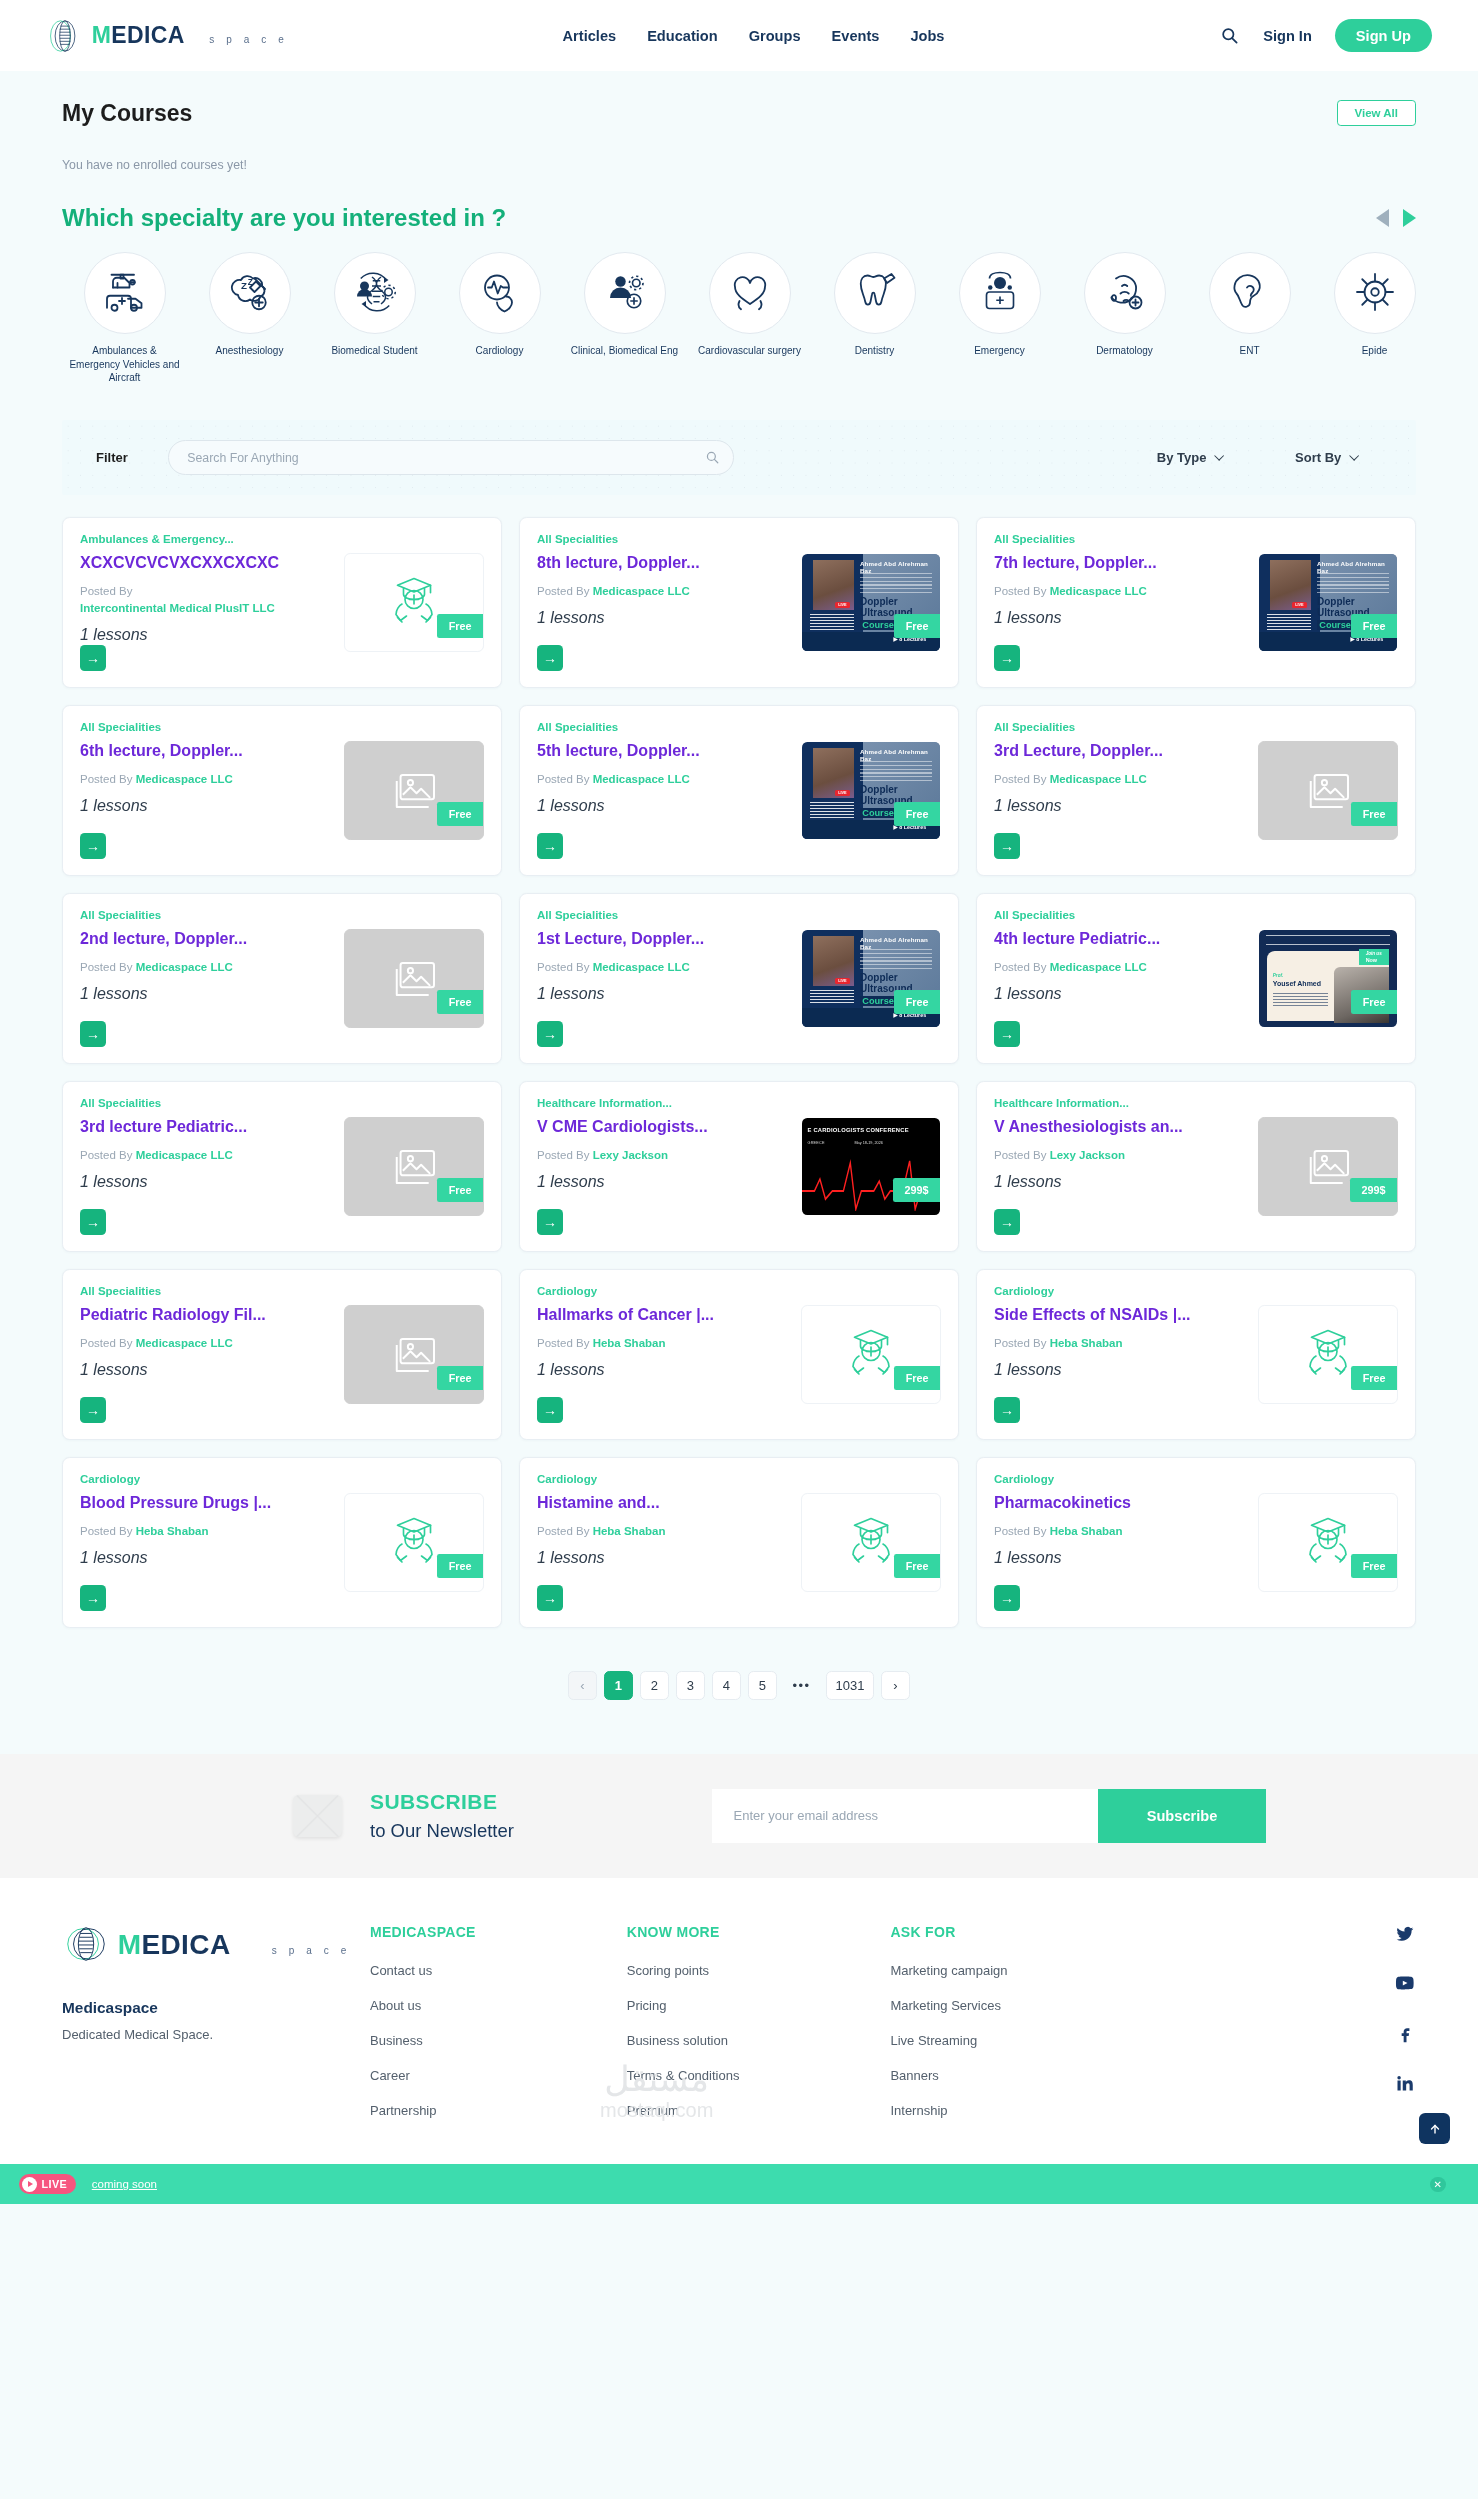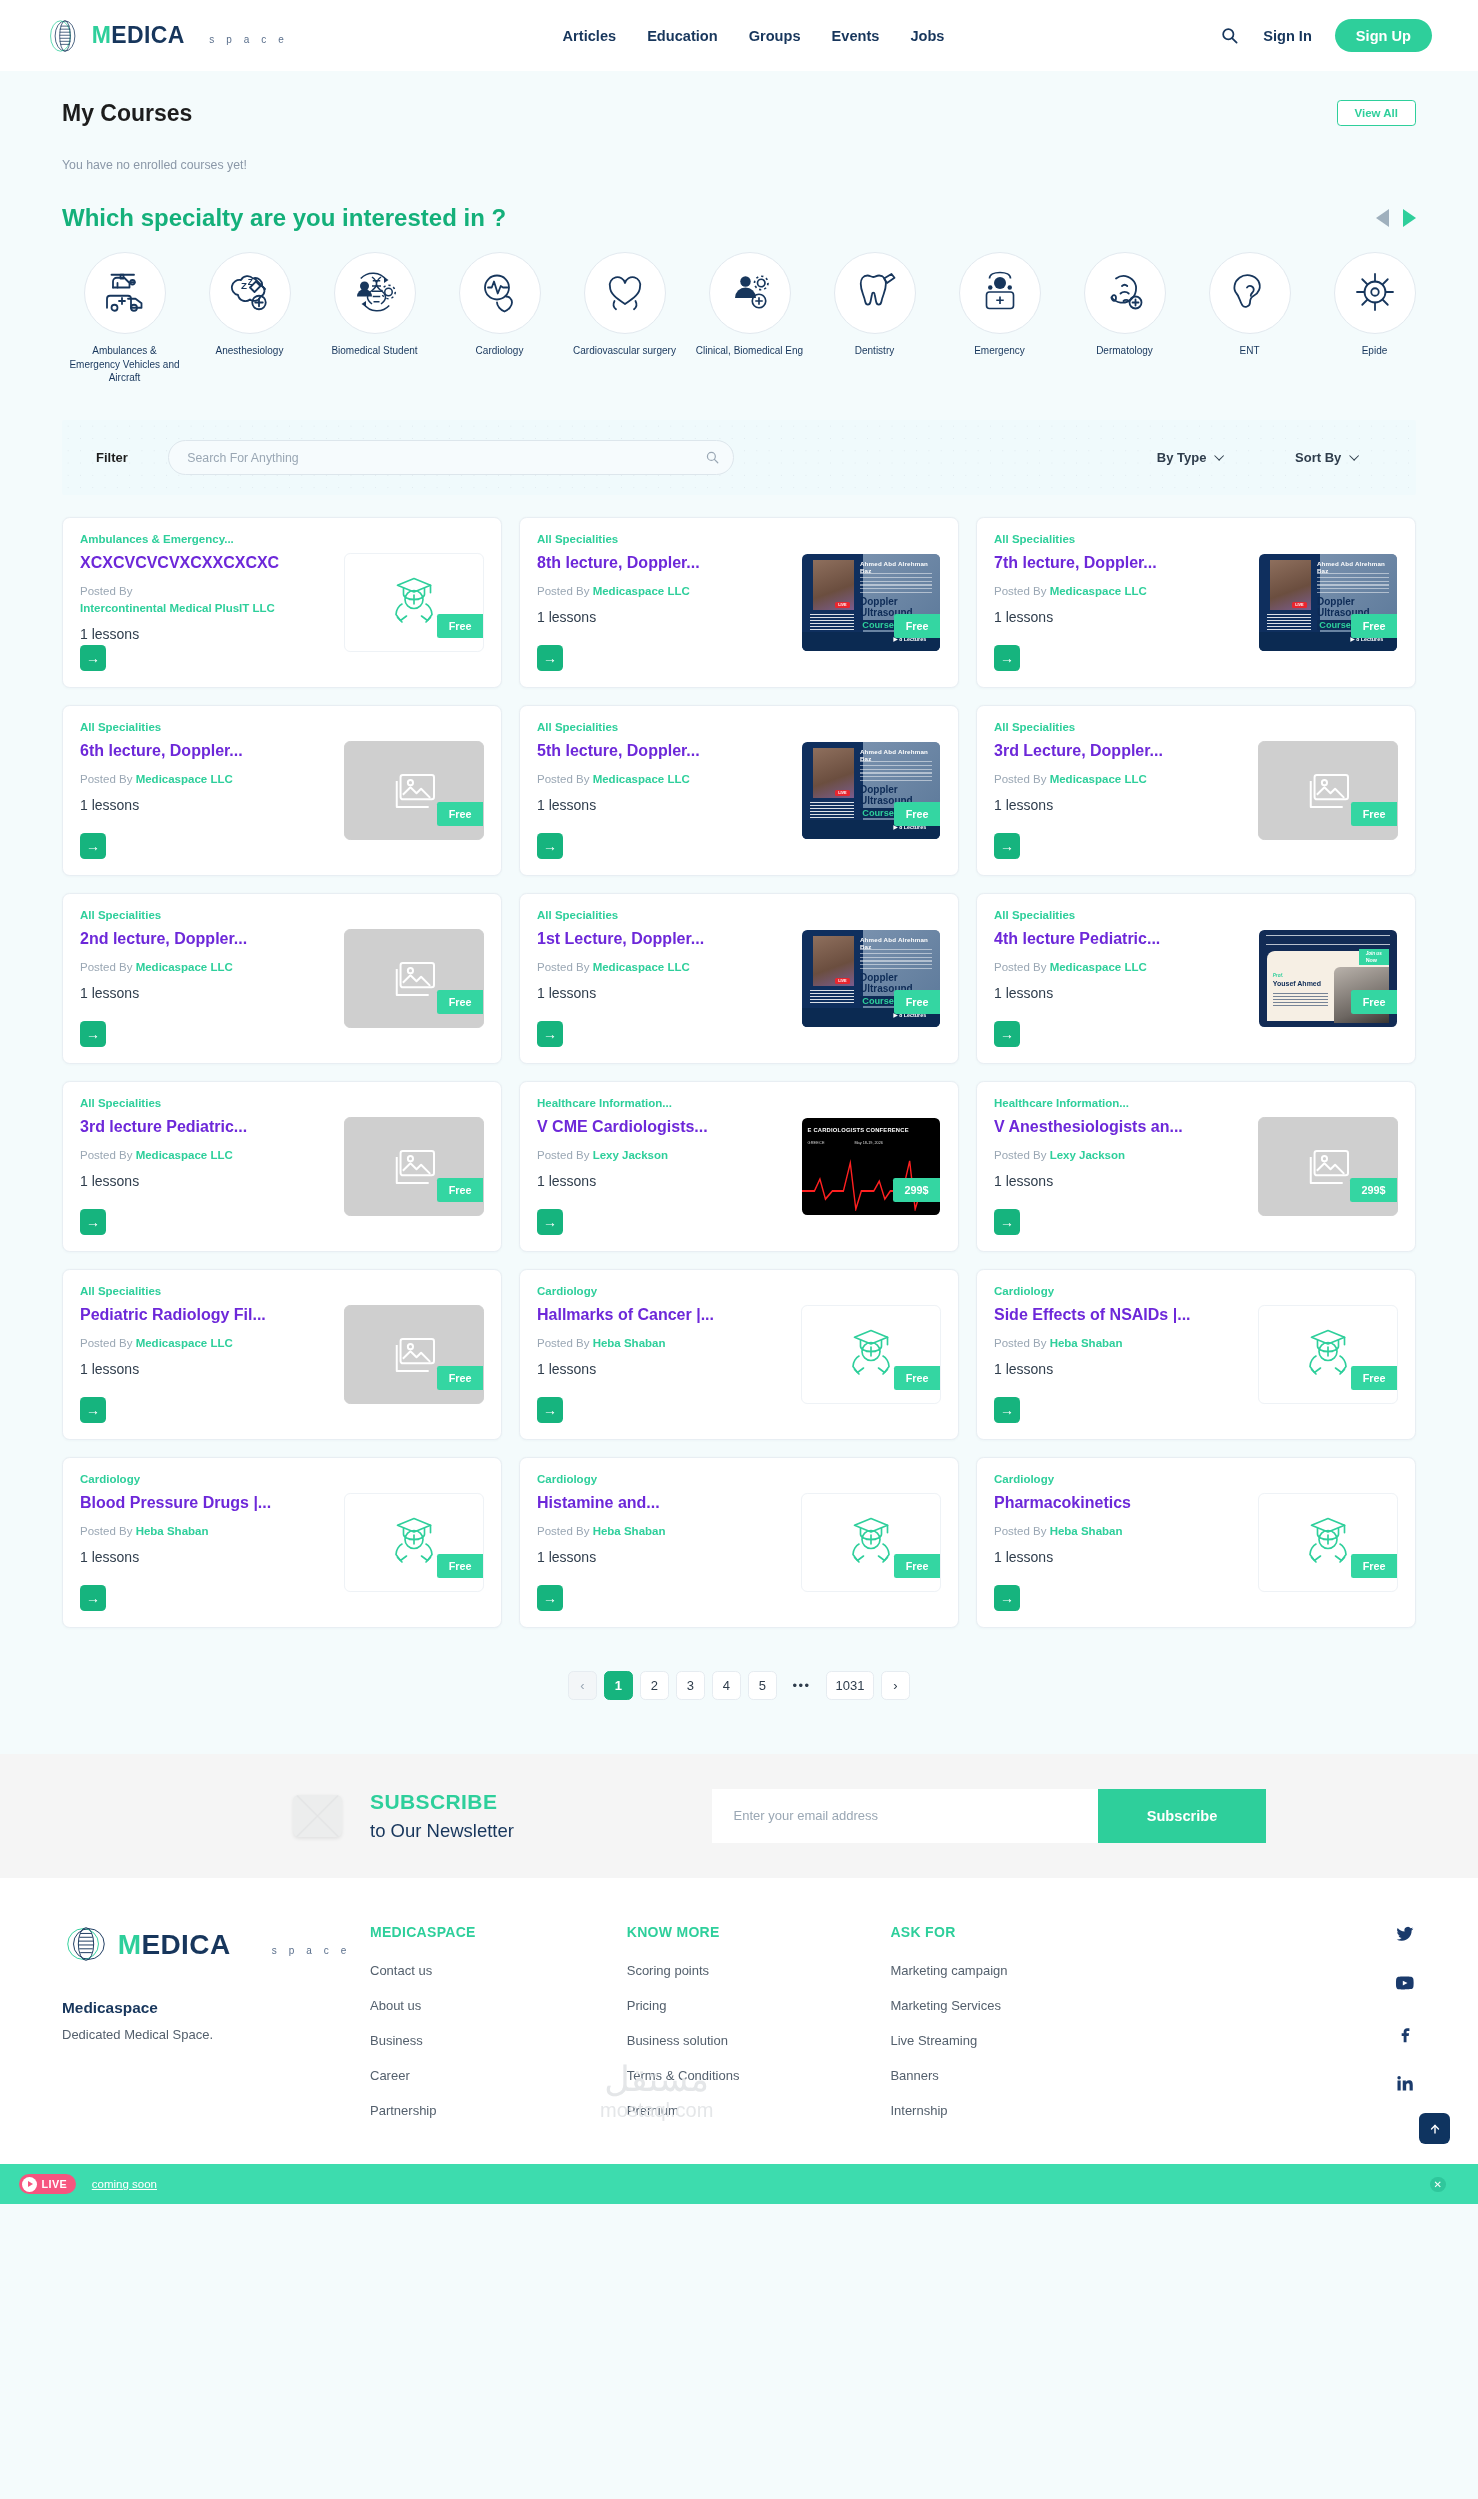--- a/index.html
+++ b/index.html
@@ -133,21 +133,21 @@
   }
   .card-left { flex: 1 1 auto; min-width: 0; display:flex; flex-direction:column; }
   .card-spec { font-size: 11.5px; font-weight: 700; color: #2ecf9b; white-space: nowrap; overflow:hidden; text-overflow: ellipsis;}
   .card-title {
     font-size: 16px; font-weight: 700; color: #6d28d9; margin-top: 8px;
     white-space: nowrap; overflow: hidden; text-overflow: ellipsis; line-height: 1.25;
   }
   .card-by { font-size: 11.5px; color: #9aa7b4; margin-top: 10px; line-height: 1.5; }
   .card-by .who { color: #2ecf9b; font-weight: 700; }
   .card-by.stacked .who { display: block; }
-  .card-lessons { font-size: 14px; color: #2f3d4c; margin-top: 8.5px; }
+  .card-lessons { font-size: 16px; color: #2f3d4c; margin-top: 8.5px; font-style: italic; }
   .card-go {
     margin-top: auto; width: 26px; height: 26px; border-radius: 4.6px;
     background: #16b47e; color: #fff; display:flex; align-items:center; justify-content:center;
     cursor: pointer; font-size: 14px; line-height: 1;
   }
   .card-thumb {
     position: relative; flex: 0 0 140px; width: 140px; height: 99px;
     border-radius: 6.2px; overflow: hidden; align-self: center;
     border: 0.8px solid #eef2f6; background: #fff;
     display:flex; align-items:center; justify-content:center;
@@ -394,39 +394,39 @@
        <span><svg width="48" height="48" viewBox="0 0 64 64" fill="none" stroke="#17365c" stroke-width="2.4" stroke-linejoin="round" stroke-linecap="round">
       <circle cx="28" cy="26" r="16"></circle>
                 <path d="M16 26h5l3-8 5 16 4-10 3 2h6"></path>
       <path d="M40 38c4 0 8 3 8 8s-5 10-10 12c-5-2-10-7-10-12"></path>
               </svg></span>
      </div>
      <div class="spec-label">Cardiology</div>
         </div>
         <div class="spec-item">
           <div class="spec-circle">
-       <span><svg width="48" height="48" viewBox="0 0 64 64" fill="none" stroke="#17365c" stroke-width="2.4" stroke-linejoin="round" stroke-linecap="round">
-      <path d="M32 48C20 40 12 34 12 25a9 9 0 0 1 20-5 9 9 0 0 1 20 5c0 9-8 15-20 23z"></path>
-      <path d="M18 44c-2 4-2 8 2 11M46 44c2 4 2 8-2 11"></path>
-              </svg></span>
-     </div>
-     <div class="spec-label">Cardiovascular surgery</div>
-        </div>
-        <div class="spec-item">
-          <div class="spec-circle">
        <span><svg width="48" height="48" viewBox="0 0 64 64" fill="#17365c" stroke="#17365c" stroke-width="2.2">
       <circle cx="26" cy="18" r="7" stroke="none"></circle>
                 <path d="M12 40a14 14 0 0 1 28 0z" stroke="none"></path>
       <circle cx="47" cy="20" r="5" fill="none"></circle>
                 <circle cx="47" cy="20" r="9" fill="none" stroke-dasharray="3 4"></circle>
       <circle cx="44" cy="44" r="9" fill="none"></circle>
                 <path d="M44 39v10M39 44h10" fill="none"></path>
               </svg></span>
      </div>
      <div class="spec-label">Clinical, Biomedical Eng</div>
+        </div>
+        <div class="spec-item">
+          <div class="spec-circle">
+       <span><svg width="48" height="48" viewBox="0 0 64 64" fill="none" stroke="#17365c" stroke-width="2.4" stroke-linejoin="round" stroke-linecap="round">
+      <path d="M32 48C20 40 12 34 12 25a9 9 0 0 1 20-5 9 9 0 0 1 20 5c0 9-8 15-20 23z"></path>
+      <path d="M18 44c-2 4-2 8 2 11M46 44c2 4 2 8-2 11"></path>
+              </svg></span>
+     </div>
+     <div class="spec-label">Cardiovascular surgery</div>
         </div>
         <div class="spec-item">
           <div class="spec-circle">
        <span><svg width="48" height="48" viewBox="0 0 64 64" fill="none" stroke="#17365c" stroke-width="2.4" stroke-linejoin="round" stroke-linecap="round">
       <path d="M22 10c-6 0-9 5-9 11 0 10 4 14 6 24 1 5 6 5 7 0l2-10c.5-3 3-3 3.5 0l2 10c1 5 6 5 7 0 2-10 6-14 6-24 0-6-3-11-9-11-4 0-5 2-8 2s-4-2-7.5-2z"></path>
       <path d="M44 14l10-6 4 5-10 7z"></path>
               </svg></span>
      </div>
      <div class="spec-label">Dentistry</div>
         </div>

